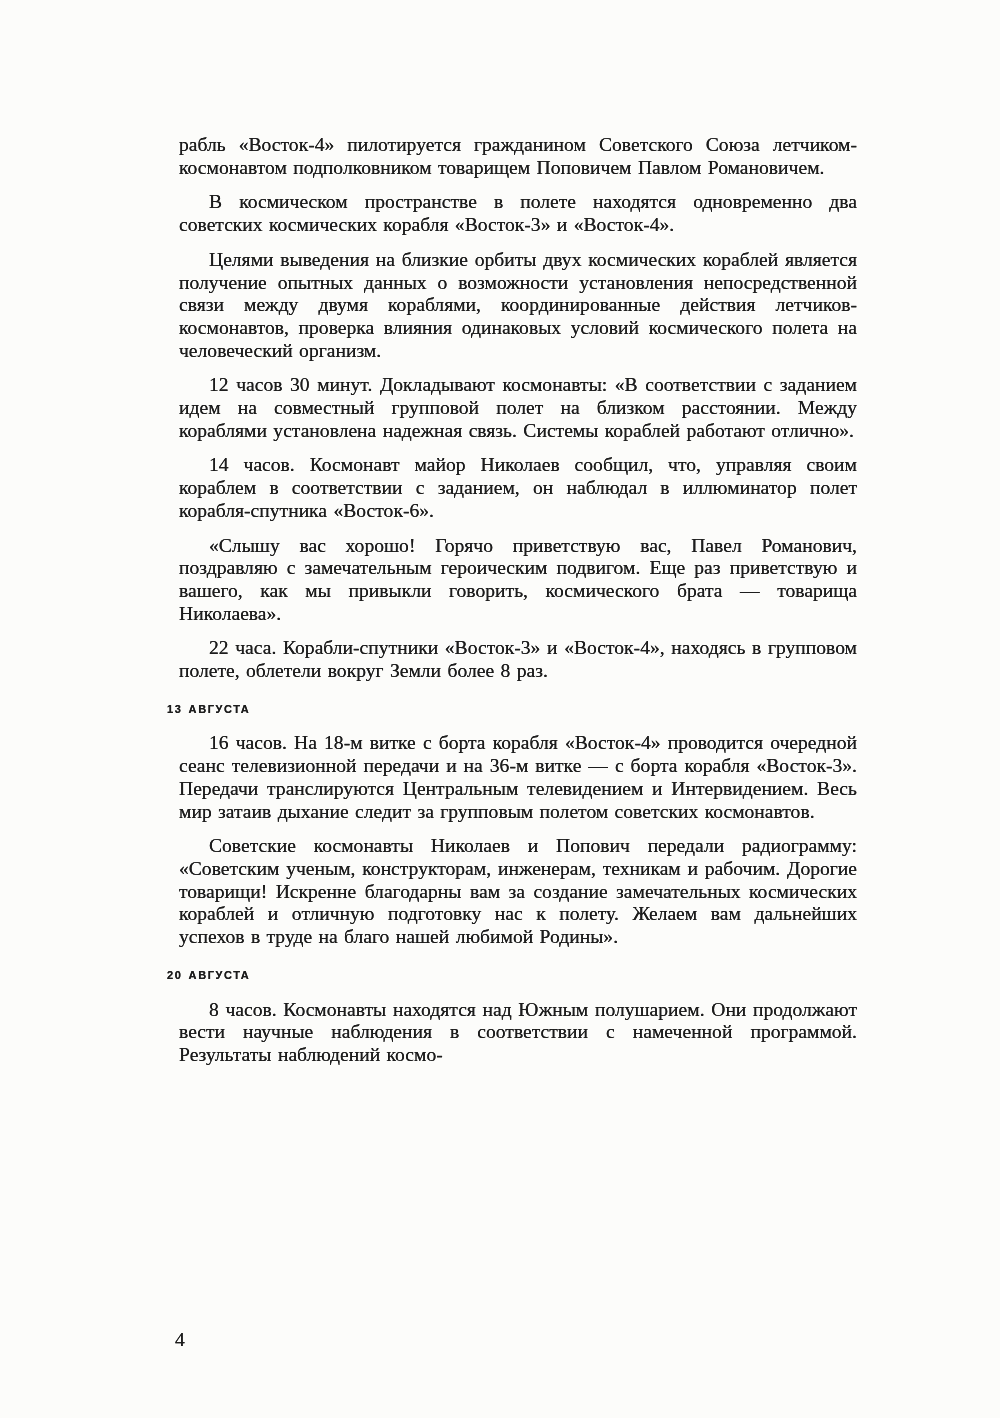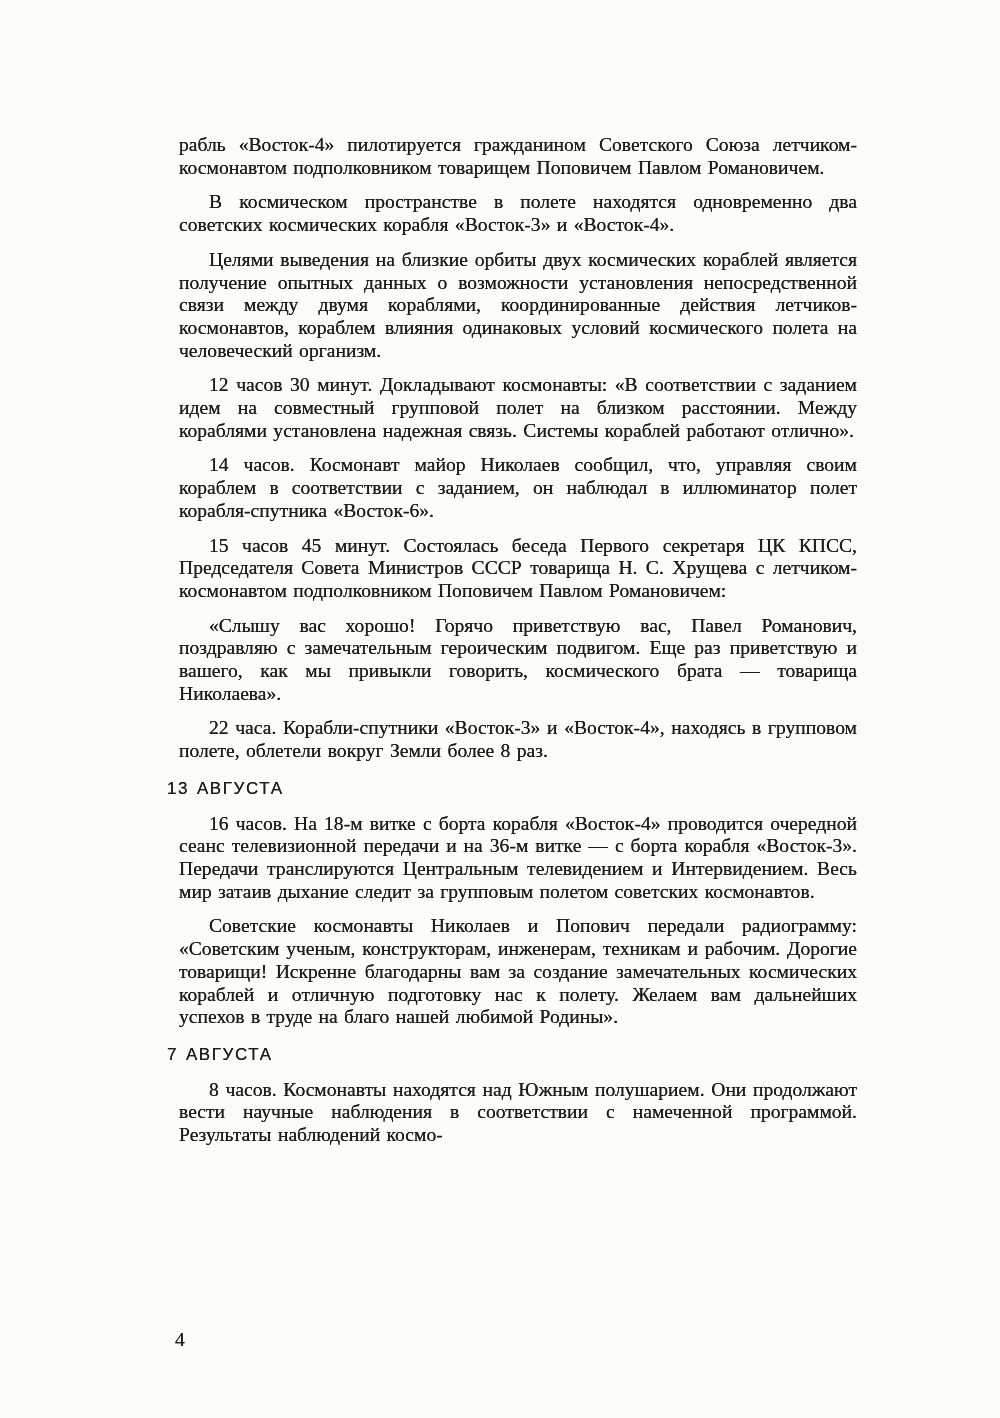--- a/index.html
+++ b/index.html
@@ -35,22 +35,22 @@
   p.para {
     text-indent: 30px;
   }
 
   p.para.no-indent {
     text-indent: 0;
   }
 
   h2.date-heading {
     font-family: "Liberation Sans", "DejaVu Sans", sans-serif;
-    font-size: 17px;
-    font-weight: 400;
+    font-size: 11px;
+    font-weight: 700;
     letter-spacing: 1.6px;
     text-align: left;
     text-indent: 0;
     margin: 15px 0 9px 0;
     text-shadow: 0 0 0.5px currentColor;
   }
 
   .page-number {
     position: absolute;
     left: 139px;
@@ -63,33 +63,32 @@
 </style>
 </head>
 <body>
 
 <div class="page">
 
   <div class="text-block">
 
     <p class="para no-indent">рабль «Восток-4» пилотируется гражданином Советского Союза летчиком-космонавтом подполковником товарищем Поповичем Павлом Романовичем.</p>
     <p class="para">В космическом пространстве в полете находятся одновременно два советских космических корабля «Восток-3» и «Восток-4».</p>
-    <p class="para">Целями выведения на близкие орбиты двух космических кораблей является получение опытных данных о возможности установления непосредственной связи между двумя кораблями, координированные действия летчиков-космонавтов, кораблем влияния одинаковых условий космического полета на человеческий организм.</p>
+    <p class="para">Целями выведения на близкие орбиты двух космических кораблей является получение опытных данных о возможности установления непосредственной связи между двумя кораблями, координированные действия летчиков-космонавтов, проверка влияния одинаковых условий космического полета на человеческий организм.</p>
     <p class="para">12 часов 30 минут. Докладывают космонавты: «В соответствии с заданием идем на совместный групповой полет на близком расстоянии. Между кораблями установлена надежная связь. Системы кораблей работают отлично».</p>
     <p class="para">14 часов. Космонавт майор Николаев сообщил, что, управляя своим кораблем в соответствии с заданием, он наблюдал в иллюминатор полет корабля-спутника «Восток-6».</p>
-    <p class="para">15 часов 45 минут. Состоялась беседа Первого секретаря ЦК КПСС, Председателя Совета Министров СССР товарища Н. С. Хрущева с летчиком-космонавтом подполковником Поповичем Павлом Романовичем:</p>
     <p class="para">«Слышу вас хорошо! Горячо приветствую вас, Павел Романович, поздравляю с замечательным героическим подвигом. Еще раз приветствую и вашего, как мы привыкли говорить, космического брата — товарища Николаева».</p>
     <p class="para">22 часа. Корабли-спутники «Восток-3» и «Восток-4», находясь в групповом полете, облетели вокруг Земли более 8 раз.</p>
 
     <h2 class="date-heading">13 АВГУСТА</h2>
 
     <p class="para">16 часов. На 18-м витке с борта корабля «Восток-4» проводится очередной сеанс телевизионной передачи и на 36-м витке — с борта корабля «Восток-3». Передачи транслируются Центральным телевидением и Интервидением. Весь мир затаив дыхание следит за групповым полетом советских космонавтов.</p>
     <p class="para">Советские космонавты Николаев и Попович передали радиограмму: «Советским ученым, конструкторам, инженерам, техникам и рабочим. Дорогие товарищи! Искренне благодарны вам за создание замечательных космических кораблей и отличную подготовку нас к полету. Желаем вам дальнейших успехов в труде на благо нашей любимой Родины».</p>
 
-    <h2 class="date-heading">7 АВГУСТА</h2>
+    <h2 class="date-heading">20 АВГУСТА</h2>
 
     <p class="para">8 часов. Космонавты находятся над Южным полушарием. Они продолжают вести научные наблюдения в соответствии с намеченной программой. Результаты наблюдений космо-</p>
 
   </div>
 
   <div class="page-number">4</div>
 
 </div>
 
 </body></html>

